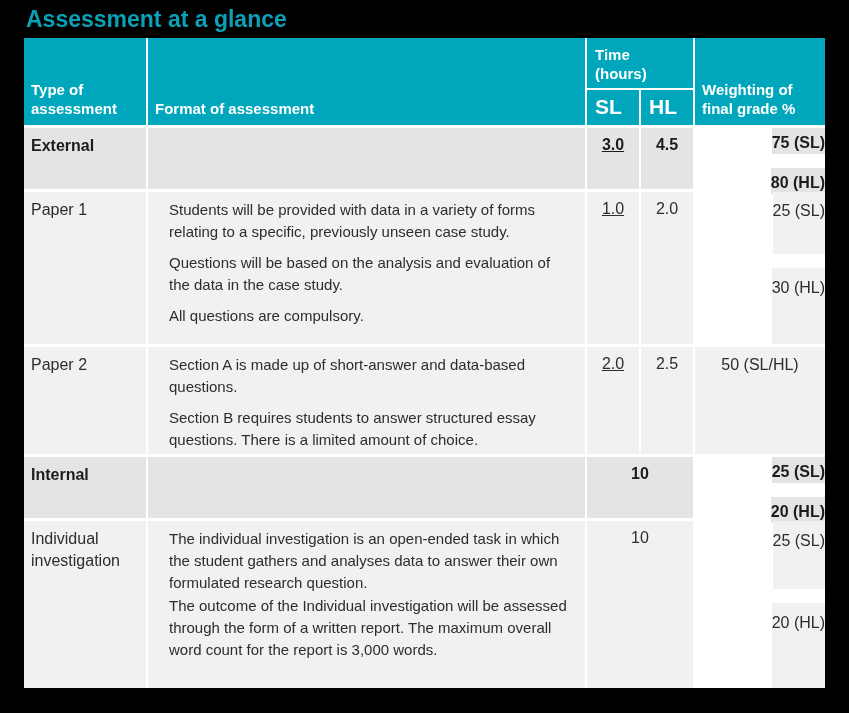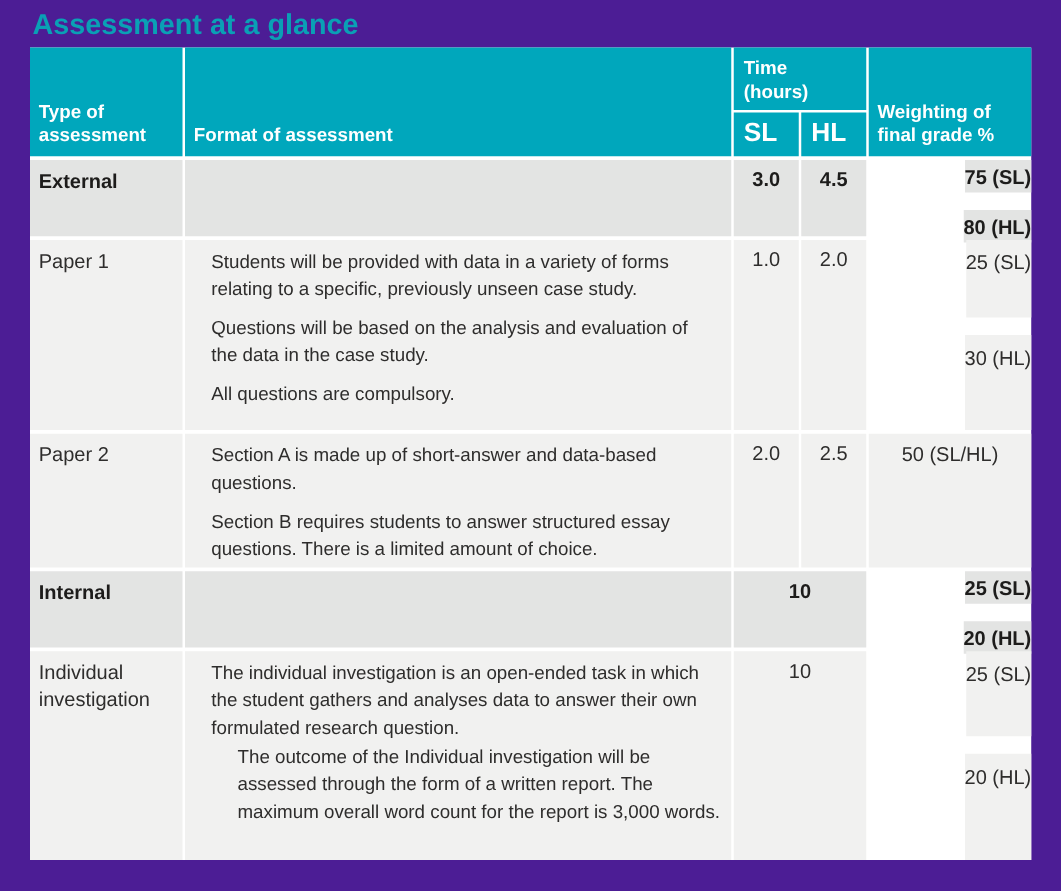--- a/index.html
+++ b/index.html
@@ -1,21 +1,21 @@
 <!DOCTYPE html>
 <html><head>
 <meta charset="utf-8">
 <style>
   * { margin: 0; padding: 0; box-sizing: border-box; }
   html, body { background: #ffffff; }
   .page {
     position: relative;
     width: 849px;
     height: 713px;
-    background: #4c1d95;
+    background: #000000;
     font-family: "Liberation Sans", sans-serif;
     color: #2e2d2c;
     overflow: hidden;
   }
   .title {
     position: absolute;
     left: 26px;
     top: 6px;
     font-size: 23px;
     font-weight: bold;
@@ -51,35 +51,35 @@
   .time-top { height: 50px; display: flex; align-items: flex-end; padding: 0 4px 5px 8px; font-weight: bold; font-size: 15px; line-height: 19px; }
   .time-top span { display: block; width: 64px; }
   .time-bottom { flex: 1; display: flex; gap: 2px; }
   .time-bottom > div { flex: 1; display: flex; align-items: flex-end; padding: 0 0 6px 8px; font-weight: bold; font-size: 21px; }
 
   
   .typecell { padding: 7px 6px 0 7px; font-size: 16px; line-height: 22px; }
   .fmtcell  { padding: 7px 6px 0 21px; font-size: 15px; line-height: 22px; }
   .fmtcell p { max-width: 402px; }
   .fmtcell p + p { margin-top: 9px; }
-  .fmtcell.tight p + p { margin-top: 1px; margin-left: 21px; }
+  .fmtcell.tight p + p { margin-top: 1px; }
   .timecell { padding-top: 6px; text-align: center; font-size: 16px; line-height: 22px; }
   .wcell    { padding-top: 7px; text-align: center; font-size: 16px; line-height: 22px; }
   .bold     { font-weight: bold; color: #1d1c1b; }
 
   
   .wsplit { display: flex; flex-direction: column; gap: 14px; }
   .wsplit > div { text-align: center; font-size: 16px; line-height: 22px; }
   .wsplit.even > div { flex: 1; padding-top: 4px; }
   .wsub-fixed1 { height: 62px; padding-top: 8px; }
   .wsub-fixed2 { height: 68px; padding-top: 9px; }
   .wsub-rest   { flex: 1; padding-top: 9px; }
 
   
-  .c1 { grid-column: 1; } .c2 { grid-column: 2; align-items: flex-end; } .c3 { grid-column: 3; }
+  .c1 { grid-column: 1; } .c2 { grid-column: 2; align-items: flex-end; } .c3 { grid-column: 3; text-decoration: underline; }
   .c4 { grid-column: 4; } .c5 { grid-column: 5; align-items: flex-end; }
   .c34 { grid-column: 3 / span 2; }
   .r1 { grid-row: 1; } .r2 { grid-row: 2; } .r3 { grid-row: 3; }
   .r4 { grid-row: 4; } .r5 { grid-row: 5; } .r6 { grid-row: 6; }
 </style>
 </head>
 <body>
 
 <div class="page">
 

